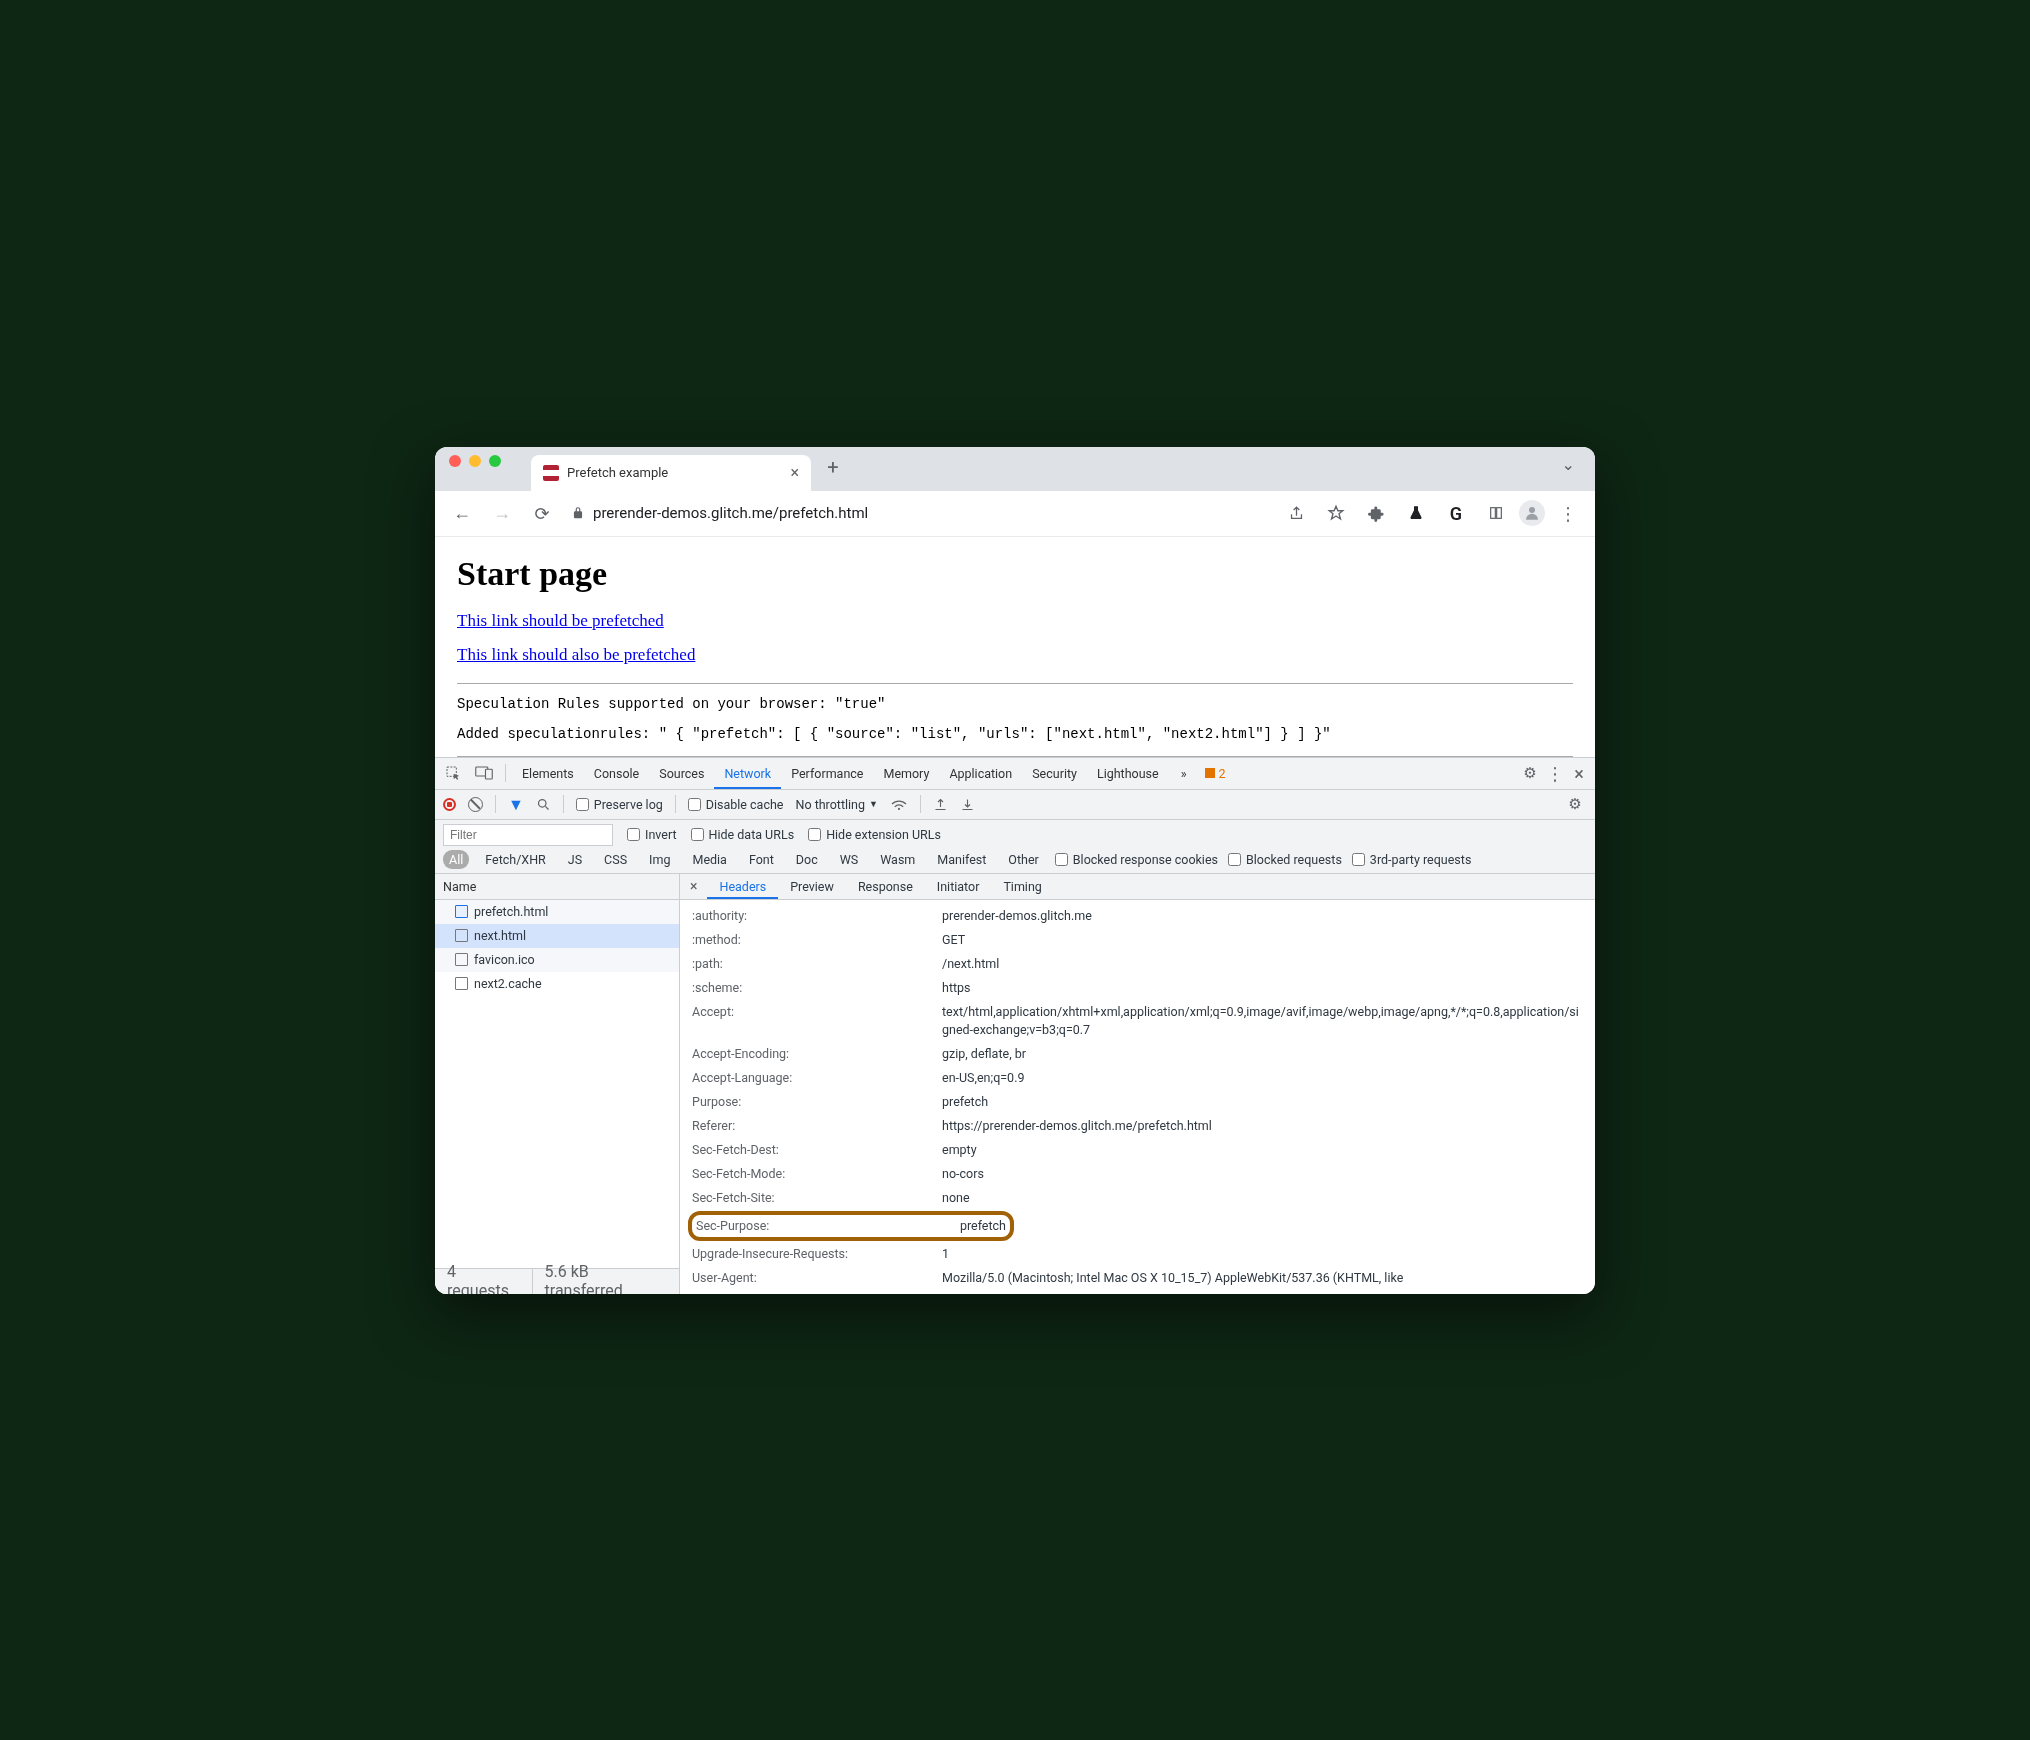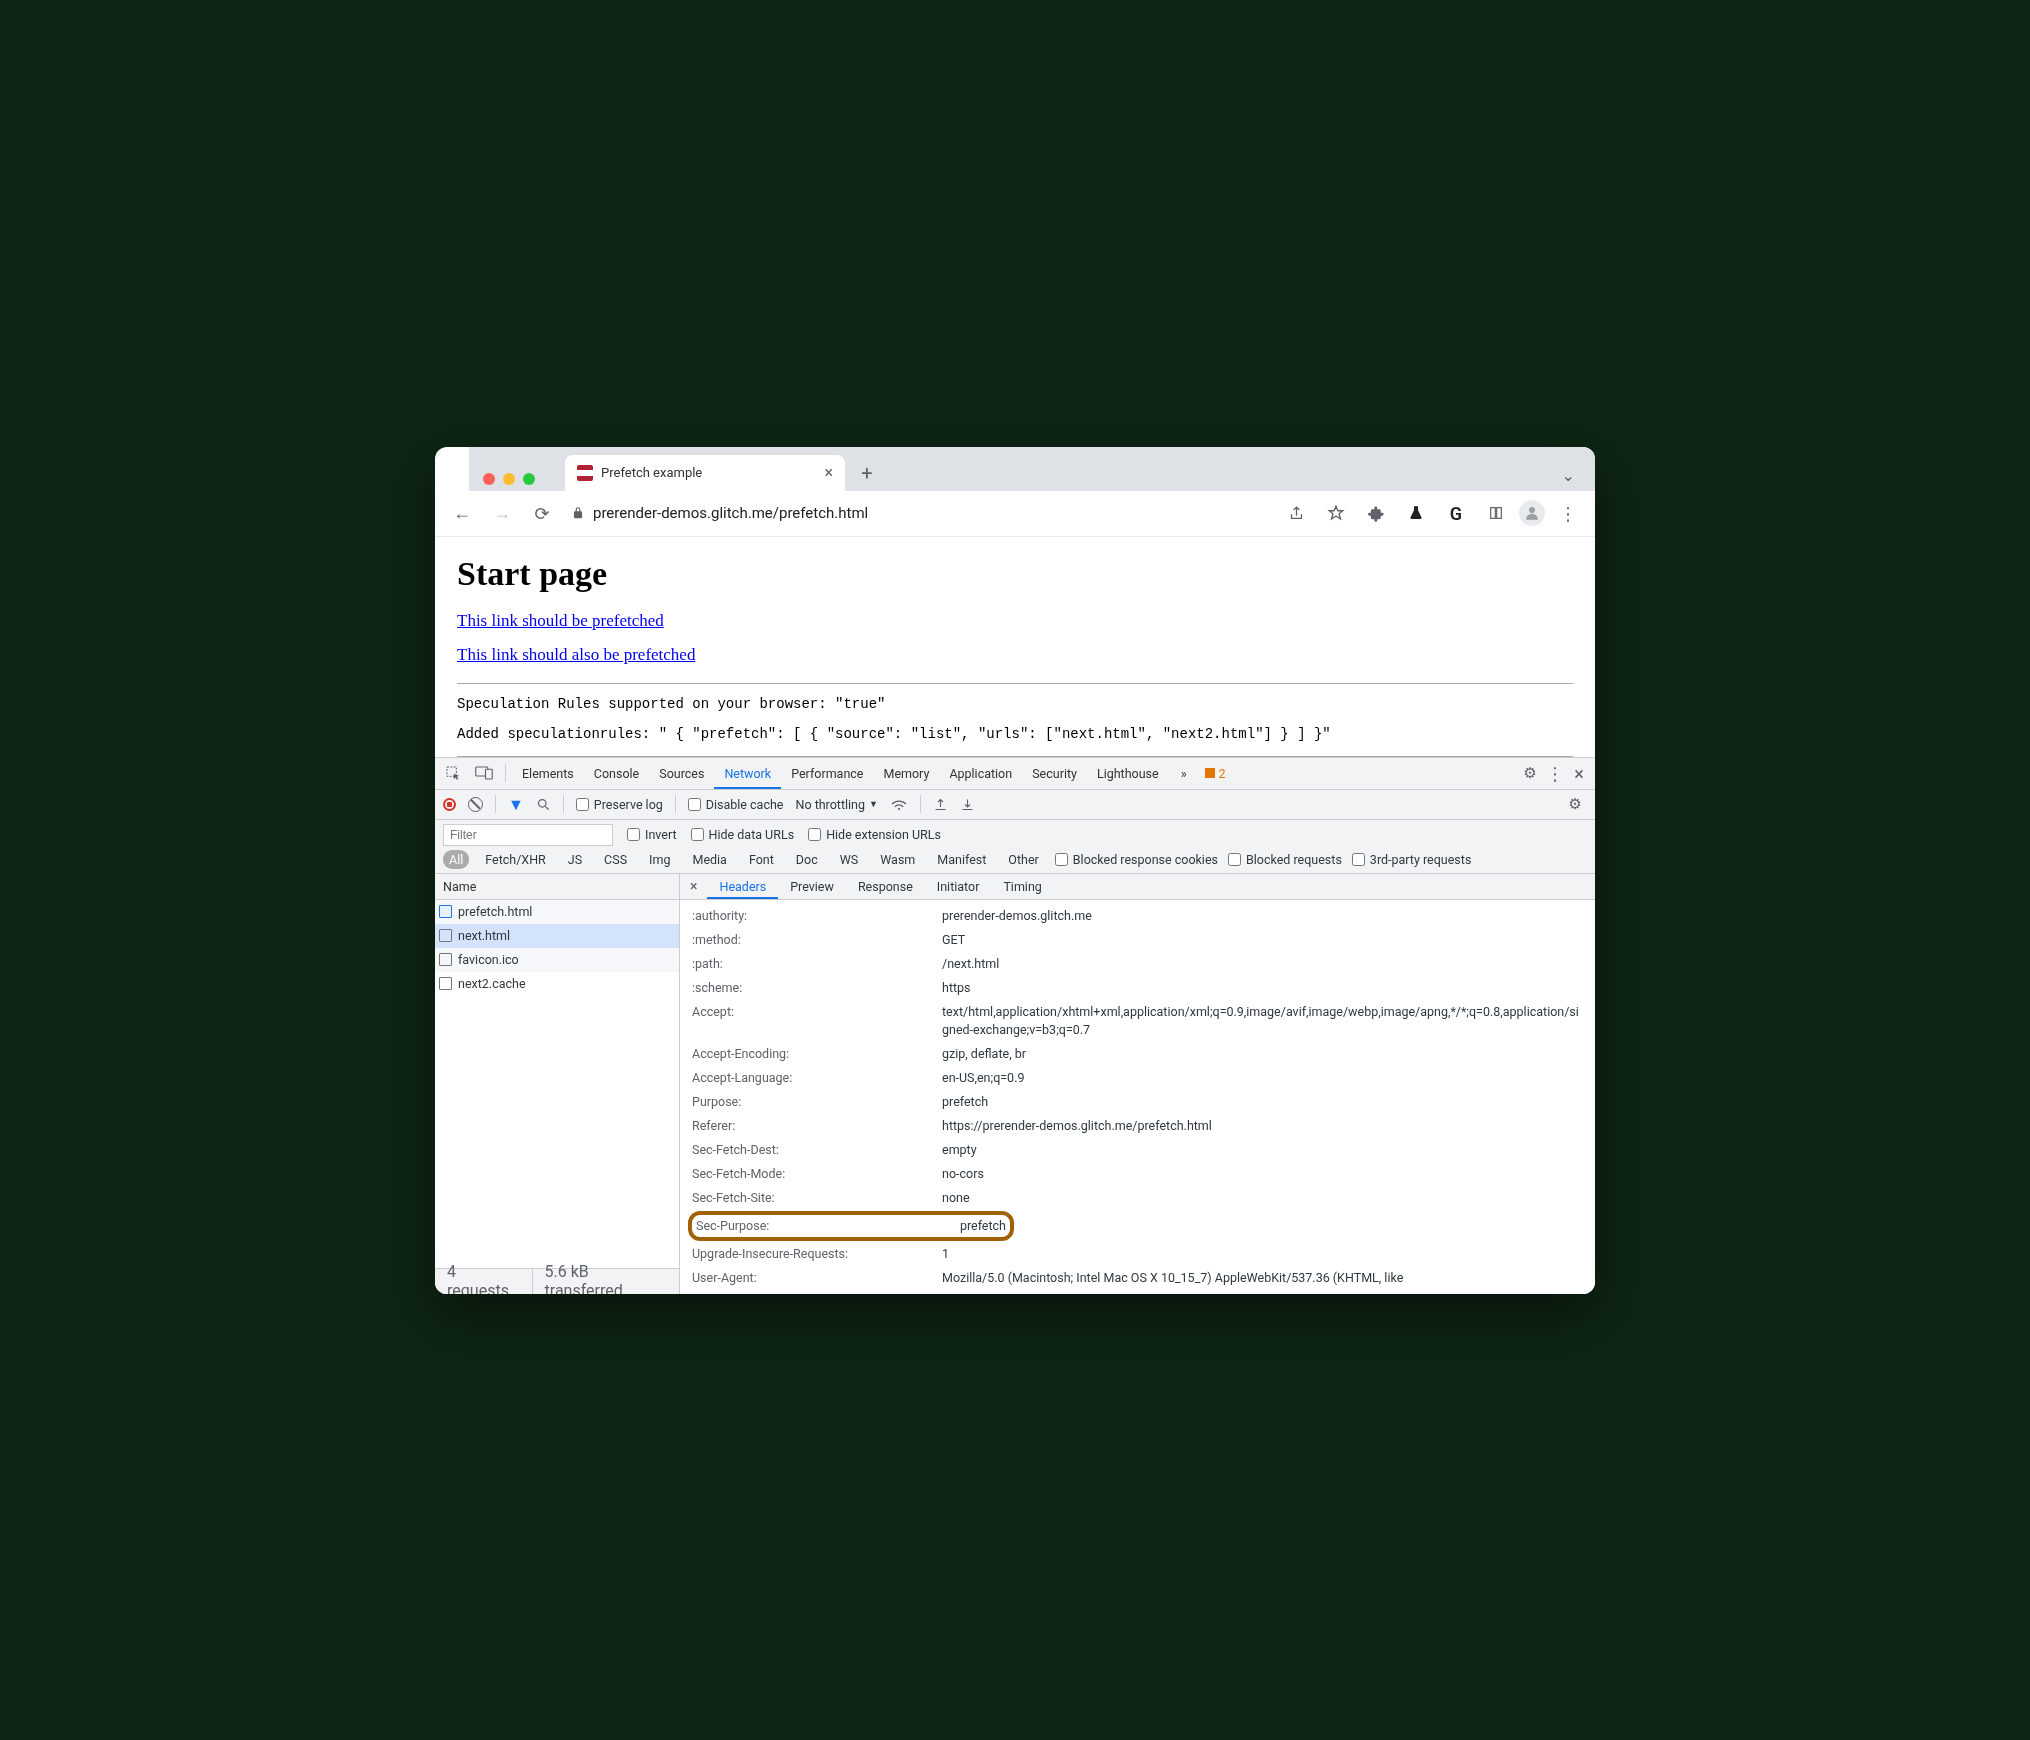--- a/index.html
+++ b/index.html
@@ -20,25 +20,24 @@
     background: #fff;
     border-radius: 12px;
     box-shadow: 0 20px 60px rgba(0,0,0,0.5);
     overflow: hidden;
     display: flex;
     flex-direction: column;
   }
   .tab-strip {
     background: #dee1e6;
     display: flex;
-    align-items: flex-end;
+    align-items: flex-start;
     height: 44px;
     padding: 8px 8px 0 14px;
     position: relative;
-    margin-left: 34px;
   }
   .traffic { display: flex; gap: 8px; margin-right: 30px; margin-bottom: 6px;}
   .tl { width: 12px; height: 12px; border-radius: 50%; }
   .tl.red { background:#ff5f57;} .tl.yel{background:#febc2e;} .tl.grn{background:#28c840;}
   .browser-tab {
     background: #fff; height: 36px; border-radius: 8px 8px 0 0;
     display: flex; align-items: center; padding: 0 12px; gap: 8px; width: 280px;
     font-size: 13px; color:#333;
   }
   .tab-close { margin-left:auto; font-size:16px; color:#5f6368; cursor:pointer; }
@@ -95,21 +94,21 @@
   }
   .filter-row1 { display:flex; align-items:center; gap:14px; margin-bottom:4px;}
   .filter-input { width:170px; height:22px; border:1px solid #cacdd1; background:#fff; padding:0 6px; font-size:12px;}
   .filter-row2 { display:flex; align-items:center; gap:10px; flex-wrap:wrap;}
   .chip { padding:2px 6px; cursor:pointer; border-radius:3px;}
   .chip.active { background:#ababab; color:#fff;border-radius:9px;}
   
   .dt-body { display:flex; flex:1; min-height:0; background:#fff;}
   .dt-left { width:245px; border-right:1px solid #cacdd1; display:flex; flex-direction:column;}
   .dt-colhead { height:26px; background:#f1f3f4; border-bottom:1px solid #cacdd1; display:flex; align-items:center; padding:0 8px; font-weight:normal; color:#333;}
-  .netrow { height:24px; display:flex; align-items:center; padding:0 4px; gap:6px; cursor:pointer;}
+  .netrow { height:24px; display:flex; align-items:center; padding:0 20px; gap:6px; cursor:pointer;}
   .netrow:nth-child(odd){ background:#f5f7fa;}
   .netrow.selected { background:#d4e3fc;}
   .fileicon { width:13px; height:13px; border:1px solid #777; border-radius:1px; flex-shrink:0;}
   .fileicon.doc { border-color:#1a73e8; background:#e8f0fe;}
   
   .dt-right { flex:1; display:flex; flex-direction:column; min-width:0;}
   .detail-tabs { height:26px; background:#f1f3f4; border-bottom:1px solid #cacdd1; display:flex; align-items:center;}
   .detail-close{ padding:0 10px; font-size:14px; color:#5f6368; cursor:pointer;}
   .d-tab{ padding:0 12px; height:26px; display:flex; align-items:center; cursor:pointer;text-align:center;}
   .d-tab.active{ color:#1a73e8; box-shadow: inset 0 -2px 0 #1a73e8;}

